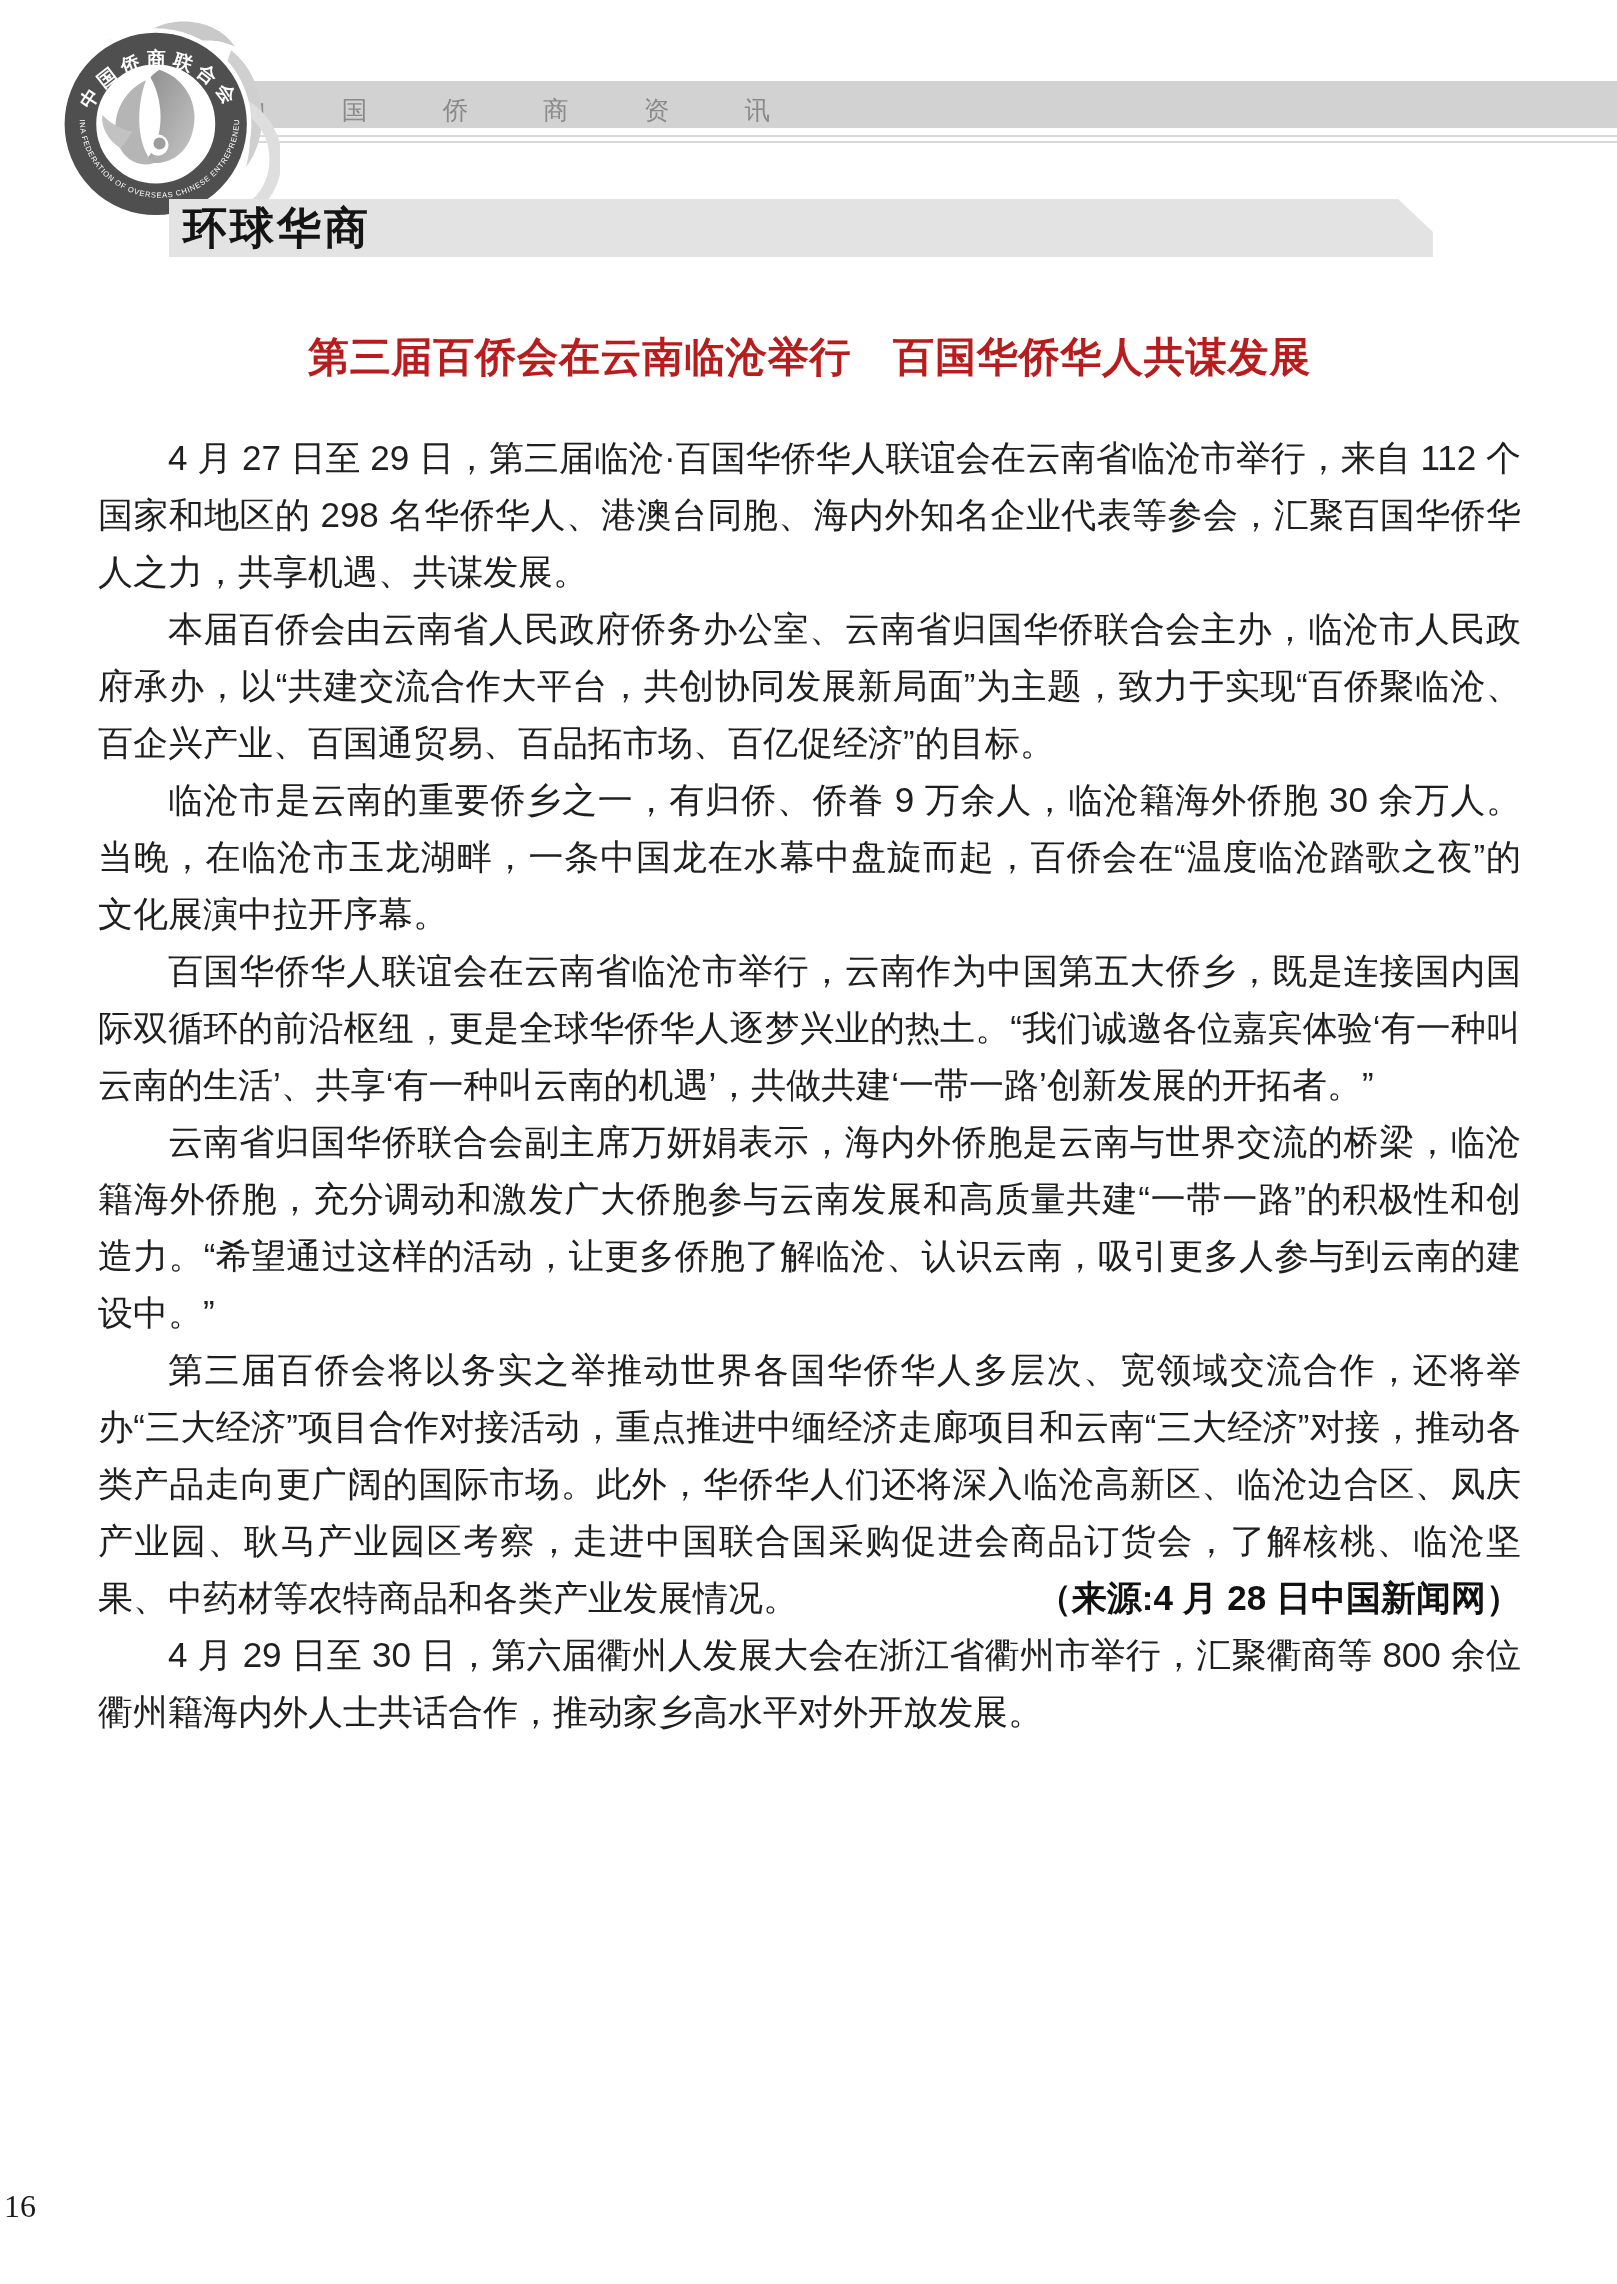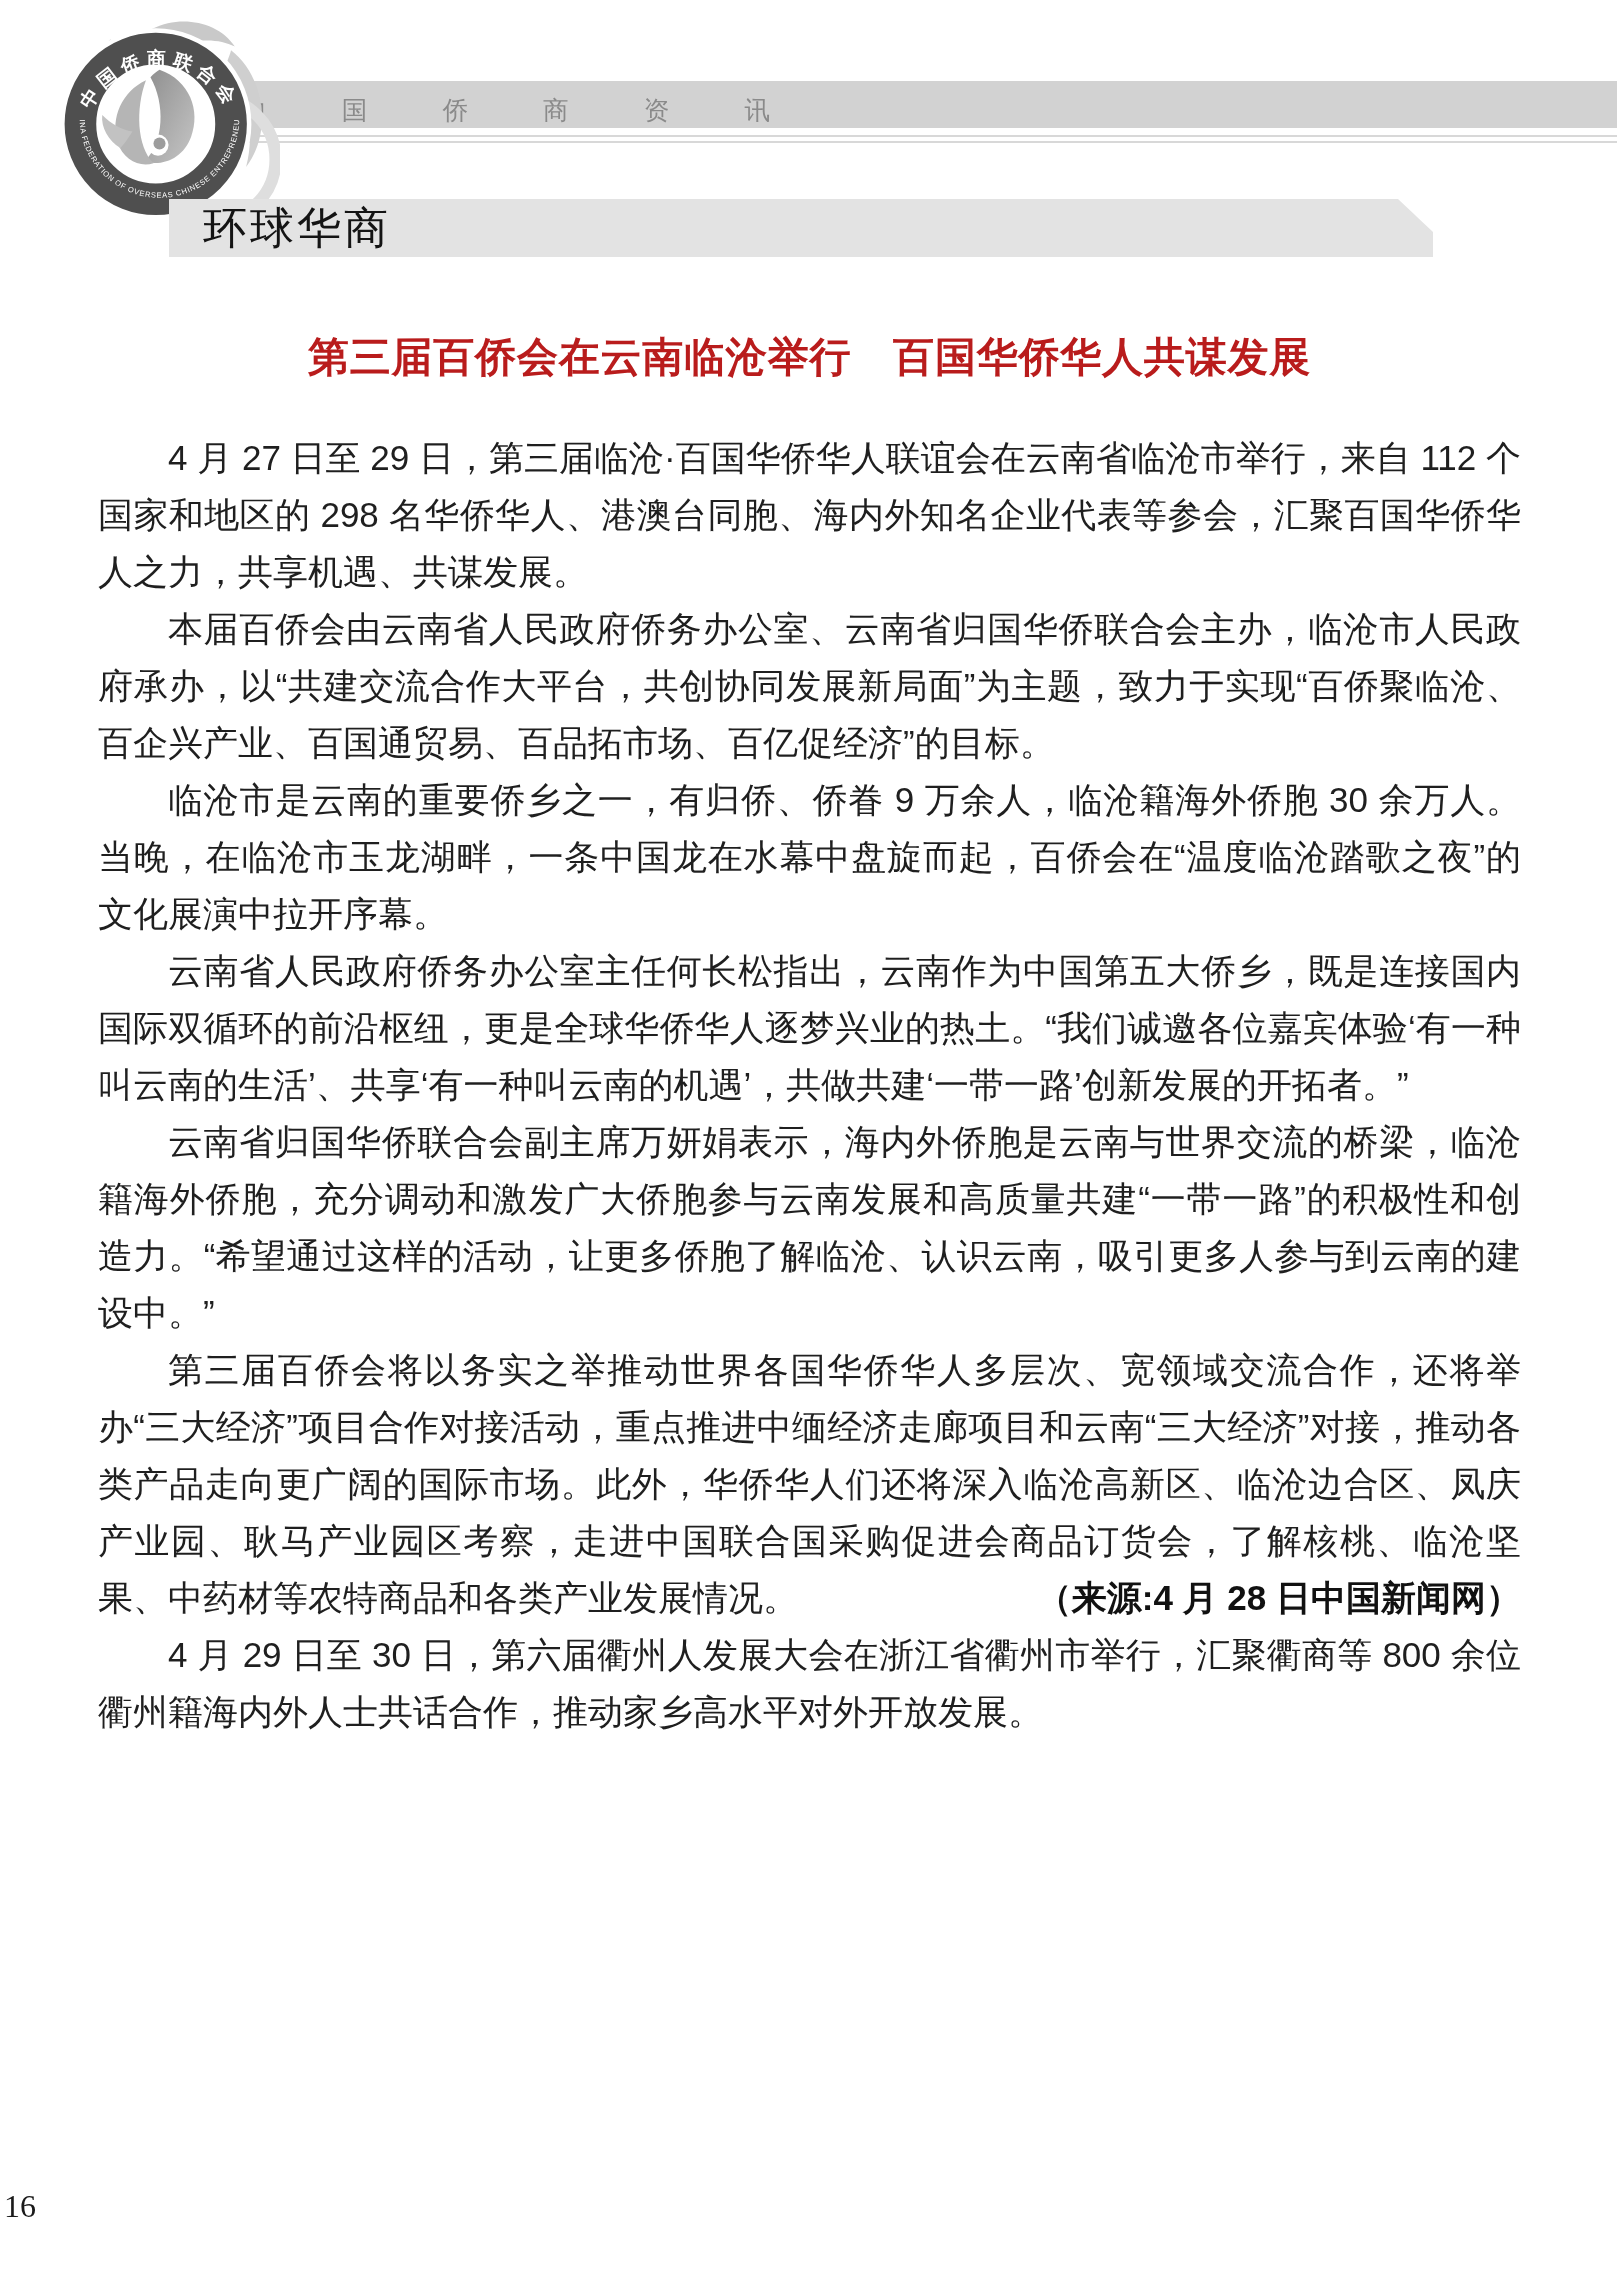--- a/index.html
+++ b/index.html
@@ -39,23 +39,23 @@
 
   
   .section-bar {
     position:absolute; left:169px; top:199px;
     width:1264px; height:58px;
     background:#e3e3e3;
     clip-path:polygon(0 0, 1229px 0, 1264px 33px, 1264px 58px, 0 58px);
     display:flex; align-items:center;
   }
   .section-title {
-    padding-left:34px;
+    padding-left:14px;
     font-family:"Liberation Serif","DejaVu Serif",serif;
-    font-weight:400; font-size:44px; color:#141414;
+    font-weight:700; font-size:44px; color:#141414;
     letter-spacing:3px;
   }
 
   
   .content {
     position:absolute; left:98px; top:331px; width:1423px;
     color:#1f1f1f;
   }
   .article-title {
     font-size:41px; line-height:53px; font-weight:700; color:#b91c1c;
@@ -131,21 +131,21 @@
     <span class="section-title">环球华商</span>
   </div>
 
   <div class="content">
 
     <h1 class="article-title">第三届百侨会在云南临沧举行　百国华侨华人共谋发展</h1>
 
     <p class="body-para">4 月 27 日至 29 日，第三届临沧·百国华侨华人联谊会在云南省临沧市举行，来自 112 个国家和地区的 298 名华侨华人、港澳台同胞、海内外知名企业代表等参会，汇聚百国华侨华人之力，共享机遇、共谋发展。</p>
     <p class="body-para">本届百侨会由云南省人民政府侨务办公室、云南省归国华侨联合会主办，临沧市人民政府承办，以“共建交流合作大平台，共创协同发展新局面”为主题，致力于实现“百侨聚临沧、百企兴产业、百国通贸易、百品拓市场、百亿促经济”的目标。</p>
     <p class="body-para">临沧市是云南的重要侨乡之一，有归侨、侨眷 9 万余人，临沧籍海外侨胞 30 余万人。当晚，在临沧市玉龙湖畔，一条中国龙在水幕中盘旋而起，百侨会在“温度临沧踏歌之夜”的文化展演中拉开序幕。</p>
-    <p class="body-para">云南省人民政府侨务办公室主任何长松指出，云南作为中国第五大侨乡，既是连接国内国际双循环的前沿枢纽，更是全球华侨华人逐梦兴业的热土。“我们诚邀各位嘉宾体验‘有一种叫云南的生活’、共享‘有一种叫云南的机遇’，共做共建‘一带一路’创新发展的开拓者。”</p>
+    <p class="body-para">百国华侨华人联谊会在云南省临沧市举行，云南作为中国第五大侨乡，既是连接国内国际双循环的前沿枢纽，更是全球华侨华人逐梦兴业的热土。“我们诚邀各位嘉宾体验‘有一种叫云南的生活’、共享‘有一种叫云南的机遇’，共做共建‘一带一路’创新发展的开拓者。”</p>
     <p class="body-para">云南省归国华侨联合会副主席万妍娟表示，海内外侨胞是云南与世界交流的桥梁，临沧籍海外侨胞，充分调动和激发广大侨胞参与云南发展和高质量共建“一带一路”的积极性和创造力。“希望通过这样的活动，让更多侨胞了解临沧、认识云南，吸引更多人参与到云南的建设中。”</p>
     <p class="body-para">
       <span>第三届百侨会将以务实之举推动世界各国华侨华人多层次、宽领域交流合作，还将举办“三大经济”项目合作对接活动，重点推进中缅经济走廊项目和云南“三大经济”对接，推动各类产品走向更广阔的国际市场。此外，华侨华人们还将深入临沧高新区、临沧边合区、凤庆产业园、耿马产业园区考察，走进中国联合国采购促进会商品订货会，了解核桃、临沧坚果、中药材等农特商品和各类产业发展情况。</span>
       <span class="source">（来源:4 月 28 日中国新闻网）</span>
     </p>
 
 
     <p class="body-para">4 月 29 日至 30 日，第六届衢州人发展大会在浙江省衢州市举行，汇聚衢商等 800 余位衢州籍海内外人士共话合作，推动家乡高水平对外开放发展。</p>
 
   </div>

